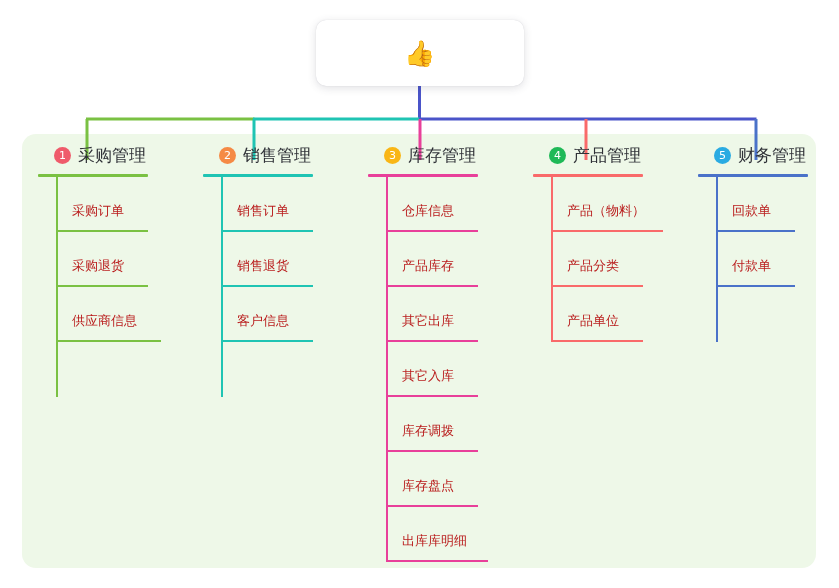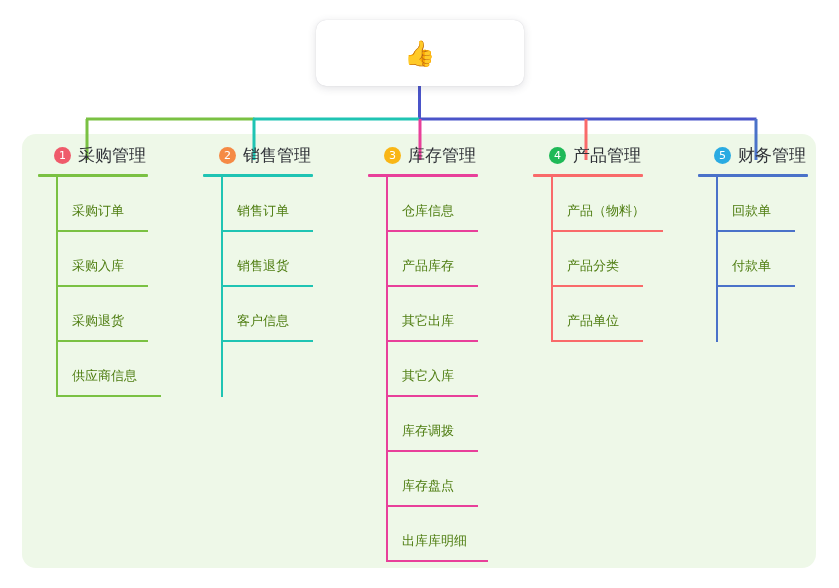--- a/index.html
+++ b/index.html
@@ -120,21 +120,21 @@
   .leaf {
     position: relative;
     height: 55px;
     box-sizing: border-box;
   }
   .leaf-label {
     position: absolute;
     left: 34px;
     bottom: 12px;
     font-size: 13px;
-    color: #4d7c0f;
+    color: #b91c1c;
     white-space: nowrap;
   }
   .leaf-rule {
     position: absolute;
     left: 18px;
     bottom: 0;
     height: 2px;
     width: 100px;
   }
 </style>
@@ -168,24 +168,20 @@
         <span class="col-title">采购管理</span>
       </div>
       <div class="col-rule" style="width: 110px; background: rgb(122, 193, 67); margin-left: 0px;"></div>
       <div class="col-body">
         <div class="trunk" style="background: rgb(122, 193, 67); height: 220px;"></div>
         <div class="leaf">
           <span class="leaf-label">采购订单</span>
           <div class="leaf-rule" style="width: 92px; background: rgb(122, 193, 67);"></div>
         </div>
         <div class="leaf">
-          <span class="leaf-label">采购入库</span>
-          <div class="leaf-rule" style="width: 92px; background: rgb(122, 193, 67);"></div>
-        </div>
-        <div class="leaf">
           <span class="leaf-label">采购退货</span>
           <div class="leaf-rule" style="width: 92px; background: rgb(122, 193, 67);"></div>
         </div>
         <div class="leaf">
           <span class="leaf-label">供应商信息</span>
           <div class="leaf-rule" style="width: 105px; background: rgb(122, 193, 67);"></div>
         </div>
       </div>
     </div>
     <div class="column" style="left: 203px;">

